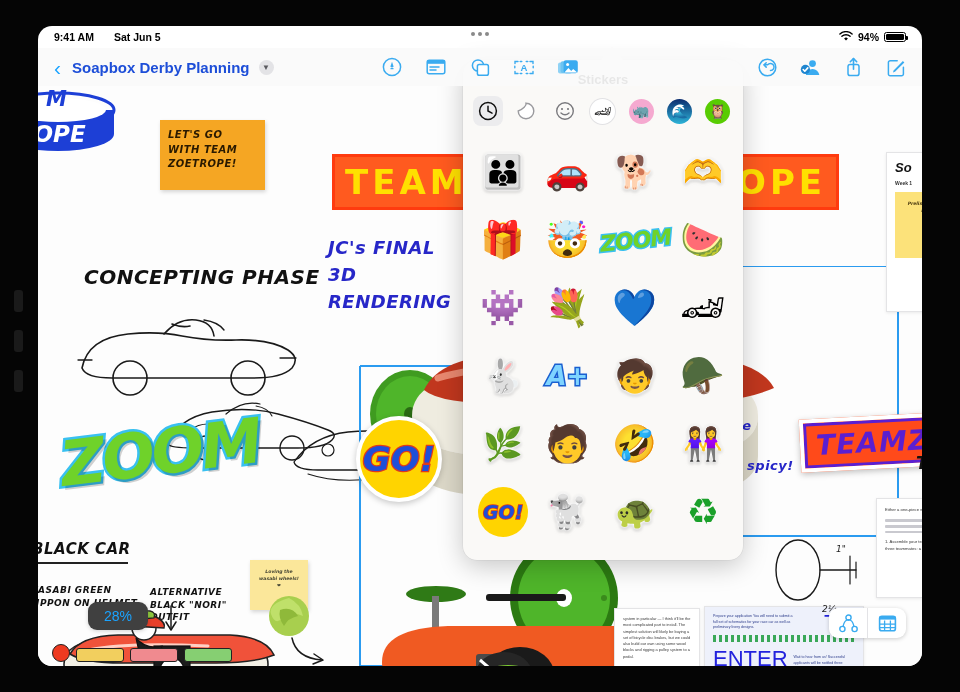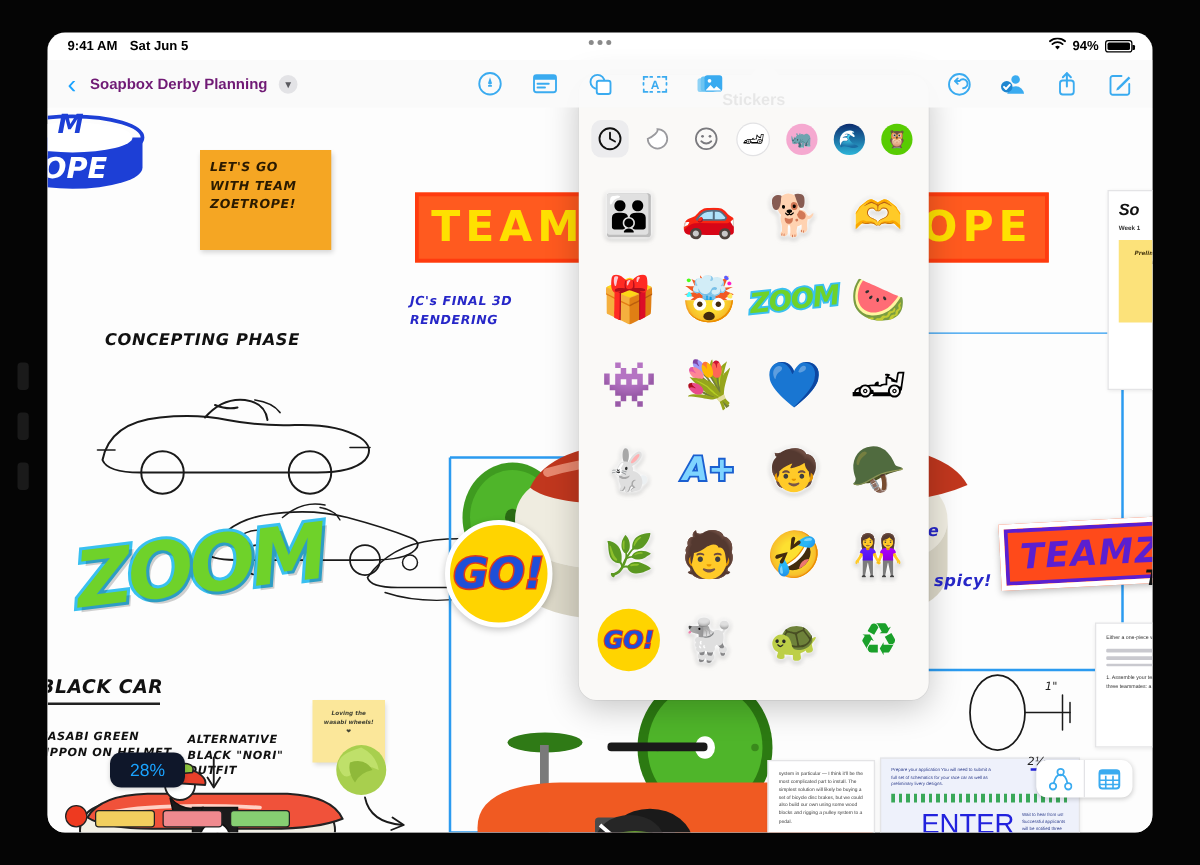--- a/index.html
+++ b/index.html
@@ -26,21 +26,21 @@
     overflow: hidden;
   }
 
   
   .statusbar {
     position: absolute; left: 0; top: 0; width: 100%; height: 22px;
     display: flex; align-items: center; justify-content: space-between;
     padding: 0 16px; font-size: 10.5px; font-weight: bold; color: #000;
     z-index: 40;
   }
-  .sb-left { display: flex; gap: 10px; align-items: center; }
+  .sb-left { display: flex; gap: 20px; align-items: center; }
   .sb-right { display: flex; gap: 5px; align-items: center; }
   .batt {
     width: 22px; height: 10px; border: 1px solid #000; border-radius: 2.5px;
     position: relative; display: inline-block;
   }
   .batt::after {
     content: ""; position: absolute; right: -3px; top: 3px;
     width: 2px; height: 4px; background: #000; border-radius: 0 1px 1px 0;
   }
   .batt i {
@@ -58,21 +58,21 @@
     position: absolute; left: 0; top: 22px; width: 100%; height: 38px;
     display: flex; align-items: center; padding: 0 14px;
     background: rgba(250,250,250,0.92);
     z-index: 35;
   }
   .nav-left { display: flex; align-items: center; gap: 9px; flex: 0 0 auto; }
   .back-chev {
     font-size: 21px; color: #1aa3ff; font-weight: 300; line-height: 1;
     cursor: pointer; padding: 0 2px;
   }
-  .doc-title { font-size: 12px; font-weight: bold; color: #701a75; white-space: nowrap; }
+  .doc-title { font-size: 15px; font-weight: bold; color: #1d4ed8; white-space: nowrap; }
   .chev-circle {
     width: 15px; height: 15px; border-radius: 50%; background: #e3e3e6;
     display: flex; align-items: center; justify-content: center;
     font-size: 8px; color: #5a5a5f;
   }
   .nav-center {
     position: absolute; left: 50%; transform: translateX(-50%);
     display: flex; align-items: center; gap: 20px;
   }
   .nav-right {
@@ -163,21 +163,21 @@
     background: repeating-linear-gradient(90deg,#1a9b3c 0 3px,transparent 3px 6px);
     opacity: .85;
   }
 
   
   .ink { stroke: #1a1a1a; fill: none; stroke-linecap: round; stroke-linejoin: round; }
 
   
   .zoom-pill {
     position: absolute; left: 50px; bottom: 36px;
-    background: #0f172a; border-radius: 9px; padding: 6px 16px;
+    background: #404040; border-radius: 9px; padding: 6px 16px;
     box-shadow: 0 1px 4px rgba(0,0,0,0.18);
     font-size: 14px; color: #1aa3ff; font-weight: 500;
     z-index: 20;
   }
   .swatches {
     position: absolute; left: 14px; bottom: 4px;
     display: flex; gap: 6px; align-items: flex-end; z-index: 20;
   }
   .sw { width: 48px; height: 14px; border-radius: 3px; border: 1.5px solid #222; }
   .sw.round { width: 18px; height: 18px; border-radius: 50%; }
@@ -378,25 +378,25 @@
         <svg width="130" height="88" viewBox="0 0 130 88">
           <ellipse cx="58" cy="22" rx="56" ry="17" fill="none" stroke="#1d3fd6" stroke-width="3"></ellipse>
           <path d="M2 22 v24 a56 17 0 0 0 112 0 V22" fill="#1d3fd6"></path>
           <ellipse cx="58" cy="22" rx="56" ry="17" fill="#fff" opacity=".0"></ellipse>
           <ellipse cx="58" cy="22" rx="48" ry="12" fill="#fff"></ellipse>
           <text x="46" y="18" font-size="21" font-weight="bold" font-style="italic" fill="#1d3fd6" font-family="DejaVu Sans, sans-serif">M</text>
           <text x="14" y="54" font-size="23" font-weight="bold" font-style="italic" fill="#fff" font-family="DejaVu Sans, sans-serif">OOPE</text>
         </svg>
       </div>
 
-      <div class="cv sticky" style="left:122px;top:34px;width:105px;height:80px;background:#f5a623;">
+      <div class="cv sticky" style="left:122px;top:34px;width:105px;height:70px;background:#f5a623;">
         <div class="hand" style="font-size:10px;line-height:1.45;color:#2a1a00;">LET'S GO WITH TEAM ZOETROPE!</div>
       </div>
 
-      <div class="cv hand" style="left:46px;top:180px;font-size:13px;">CONCEPTING PHASE</div>
+      <div class="cv hand" style="left:46px;top:180px;font-size:20px;">CONCEPTING PHASE</div>
 
       <div class="cv" style="left:34px;top:208px;width:230px;height:110px;">
         <svg width="230" height="110" viewBox="0 0 230 110">
           <path class="ink" stroke-width="1.6" d="M10 74 q6-30 46-34 q30-3 54 2 q26 5 54 4 q34-1 52 10 q12 8 4 18 q-10 10-38 10 H40 q-26 0-30-10z"></path>
           <circle class="ink" stroke-width="1.6" cx="58" cy="84" r="17"></circle>
           <circle class="ink" stroke-width="1.6" cx="176" cy="84" r="17"></circle>
           <path class="ink" stroke-width="1.6" d="M92 40 q14-16 32-14 q16 2 18 16"></path>
           <path class="ink" stroke-width="1.6" d="M100 30 q10 4 18 2"></path>
           <path class="ink" stroke-width="1.4" d="M132 26 q14 2 20 10"></path>
           <path class="ink" stroke-width="1.3" d="M6 66 h14 M208 64 h16"></path>
@@ -497,21 +497,21 @@
       <div class="cv" style="left:262px;top:180px;width:600px;height:420px;">
         <svg width="600" height="420" viewBox="0 0 600 420" fill="none" stroke="#2b9bf0" stroke-width="2">
           <path d="M60 100 H300 M60 100 V400 M60 400 H240"></path>
           <path d="M360 0 V270 M360 0 H598 M598 0 V270 M360 270 H598"></path>
         </svg>
       </div>
 
       <div class="cv banner" style="left:294px;top:68px;font-size:34px;">TEAM</div>
       <div class="cv banner" style="left:686px;top:68px;font-size:34px;">OPE</div>
 
-      <div class="cv hand hand-blue" style="left:290px;top:148px;font-size:10px;width:130px;line-height:1.5;">JC's FINAL 3D RENDERING</div>
+      <div class="cv hand hand-blue" style="left:290px;top:148px;font-size:18px;width:130px;line-height:1.5;">JC's FINAL 3D RENDERING</div>
 
       <div class="cv" style="left:330px;top:180px;width:420px;height:420px;">
         <svg width="420" height="420" viewBox="0 0 420 420">
 
           <ellipse cx="42" cy="148" rx="40" ry="44" fill="#3f9b20"></ellipse>
           <ellipse cx="42" cy="148" rx="34" ry="38" fill="#4fb52a"></ellipse>
           <ellipse cx="42" cy="148" rx="6" ry="7" fill="#2a6a14"></ellipse>
 
           <path d="M44 150 q0-40 80-44 h180 q86 4 86 44 q0 38-86 40 H124 q-80-2-80-40z" fill="#efece0"></path>
           <path d="M44 150 q0 38 80 40 h180 q86-2 86-40 v40 q0 38-86 40 H124 q-80-2-80-40z" fill="#dcd8c8"></path>
@@ -567,21 +567,21 @@
       </div>
 
       <div class="cv doc-card" style="left:576px;top:522px;width:86px;height:120px;">
         <div style="font-size:3.9px;line-height:1.6;color:#3a3a3a;">system in particular — I think it'll be the most complicated part to install. The simplest solution will likely be buying a set of bicycle disc brakes, but we could also build our own using some wood blocks and rigging a pulley system to a pedal.</div>
 
       </div>
 
       <div class="cv doc-card" style="left:666px;top:520px;width:160px;height:124px;background:#eef1fb;">
         <div style="font-size:3.6px;line-height:1.55;color:#2a3a8a;width:82px;">Prepare your application You will need to submit a full set of schematics for your race car as well as preliminary livery designs.</div>
         <div class="squiggle"></div>
-        <div style="display:flex;align-items:flex-start;gap:6px;margin-left:24px;">
+        <div style="display:flex;align-items:flex-end;gap:6px;">
           <div class="bigword">ENTER</div>
           <div style="font-size:3.6px;line-height:1.55;color:#2a3a8a;width:56px;padding-top:4px;">Wait to hear from us! Successful applicants will be notified three months prior to the race.</div>
         </div>
 
       </div>
       <div class="cv bigword" style="left:786px;top:524px;font-size:24px;">TO</div>
       <div class="cv bigword" style="left:668px;top:530px;font-size:24px;opacity:0;">HOW</div>
 
       <div class="cv doc-card" style="left:838px;top:412px;width:120px;height:100px;">
         <div style="font-size:4.2px;line-height:1.7;color:#333;">Either a one-piece with a wasabi green two-piece</div>

